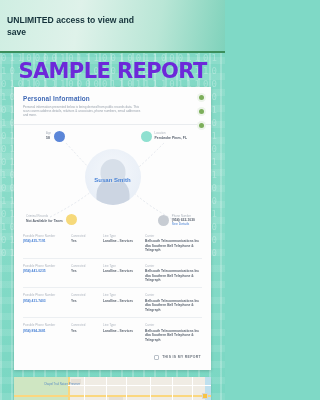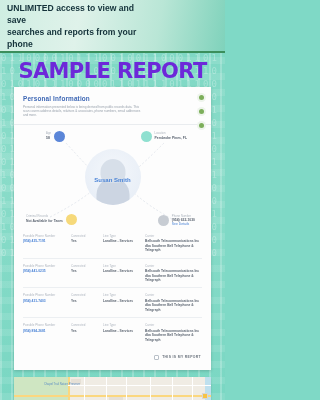--- a/index.html
+++ b/index.html
@@ -169,21 +169,20 @@
 </style>
 </head>
 <body>
 
 <div class="bg-binary"></div>
 <div class="bg-digits">0110100101101110011001100110111101110010011011010110000101110100011010010110111101101110010100110110010101100001011100100110001101101000001000000101001001100101011100000110111101110010011101000010000001000100011000010111010001100001011000100110000101110011011001010010000001010011011001010110001101110101011100100110010101101100011011110110111101101011011101010111000001110010011001010111001101110101011011000111010001110011011011110110111001101100011010010110111001100101011100110110010101100001011100100110001101101000</div>
 
 <div class="promo">
   <div class="promo-text">
     <b>UNLIMITED</b><span> access to view and save</span><br>
-    <span>searches and reports from your phone</span>
   </div>
 </div>
 
 <div class="title-wrap">
   <div class="title">SAMPLE REPORT</div>
 </div>
 
 <div class="card">
 
   <div class="rail">

